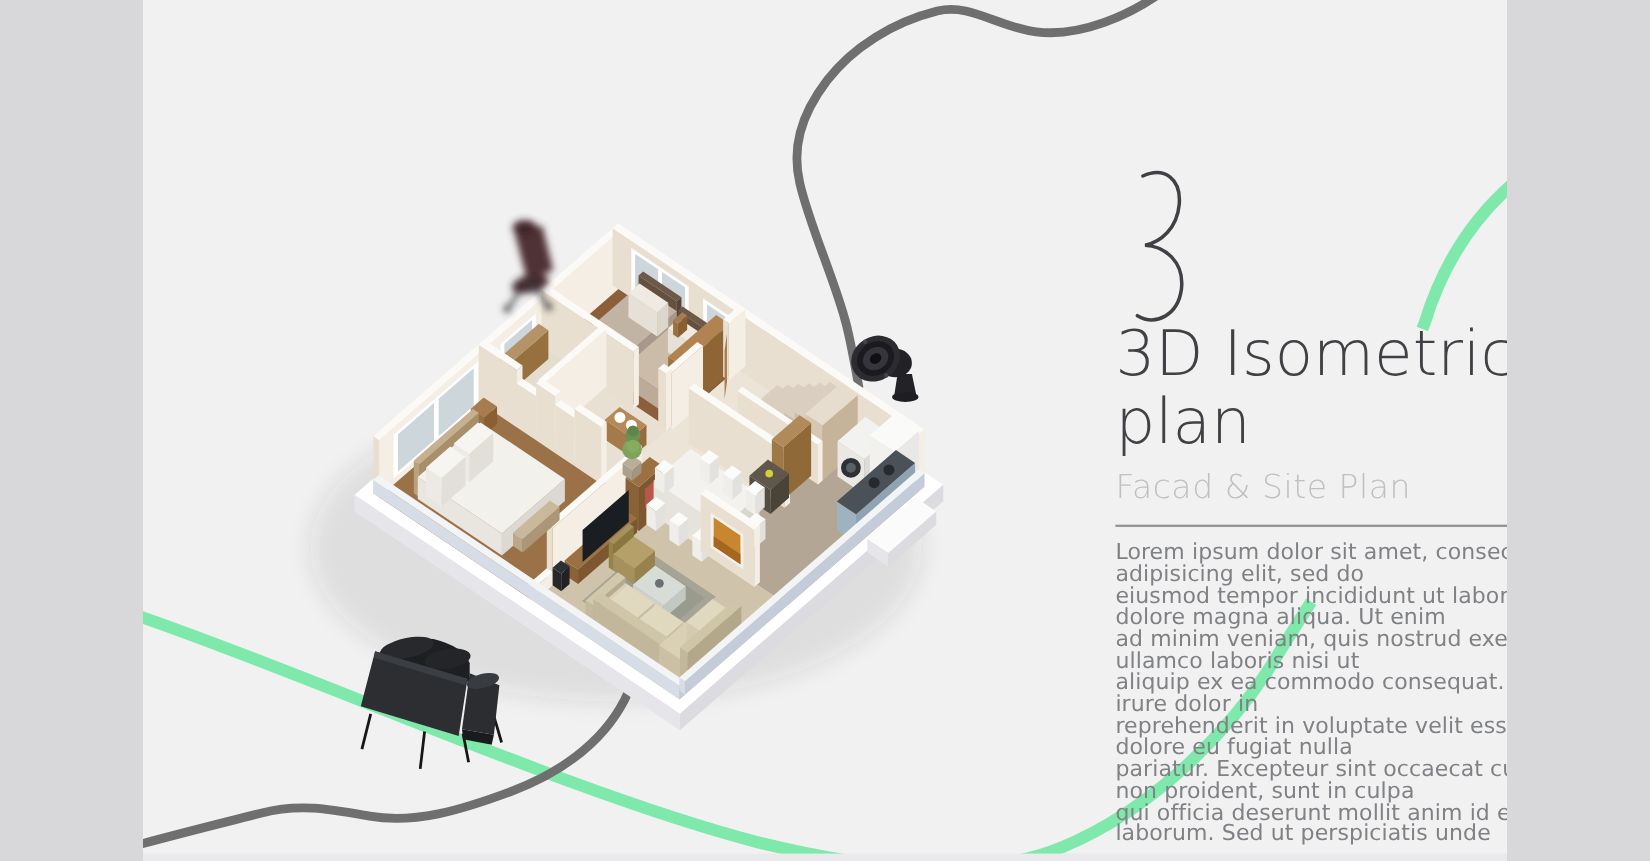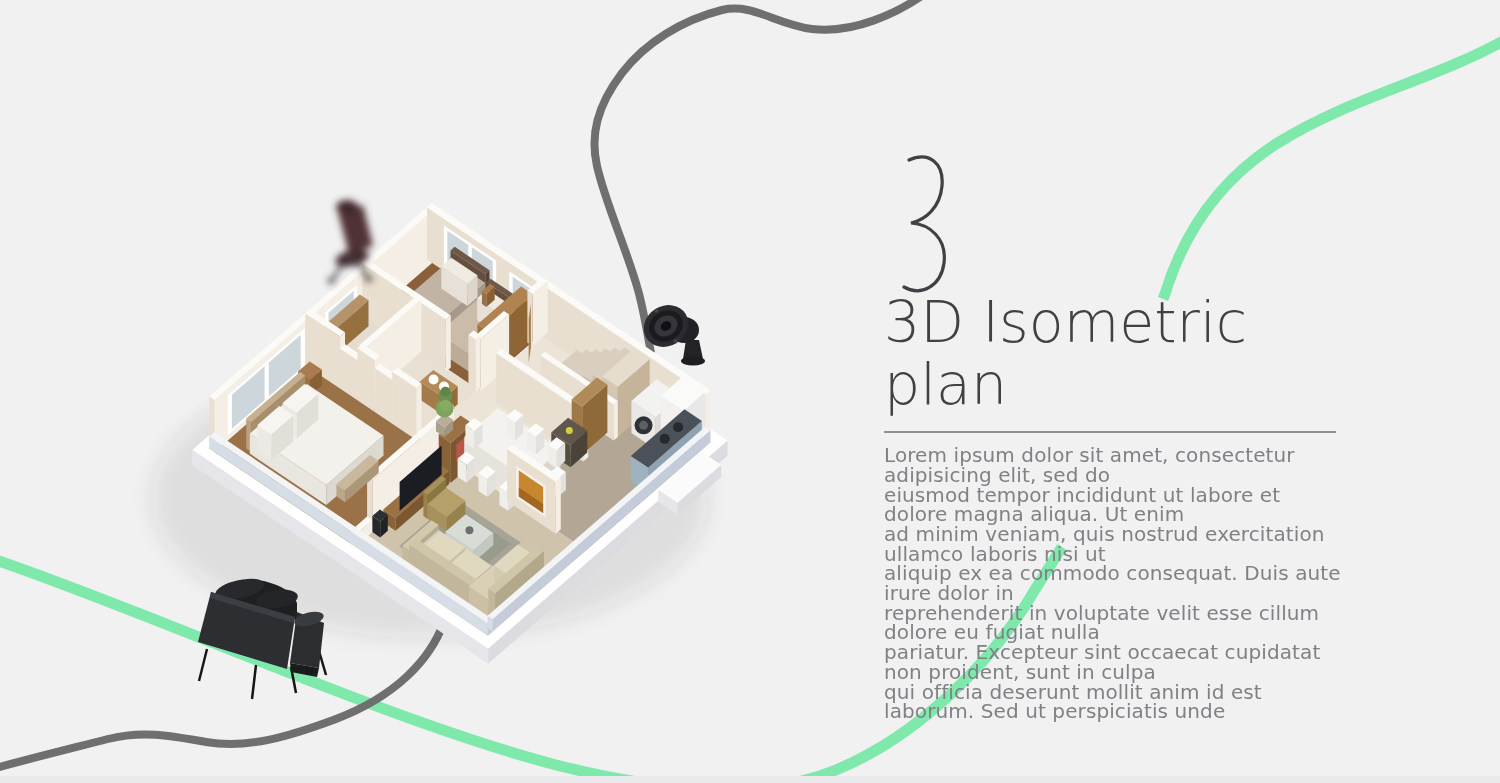--- a/index.html
+++ b/index.html
@@ -1,18 +1,18 @@
 <!DOCTYPE html>
 <html><head>
 <meta charset="utf-8">
 <style>
   html,body{margin:0;padding:0;background:#d8d8da;}
   .stage{
     position:relative;
-    width:1500px;height:783px;
+    width:1240px;height:783px;
     margin:0 auto;
     background:#f1f1f2;
     overflow:hidden;
     font-family:"DejaVu Sans","Liberation Sans",sans-serif;
   }
   .scene{position:absolute;left:0;top:0;width:1500px;height:783px;display:block;}
   .copy{position:absolute;left:884px;top:148px;width:470px;}
   .numeral{display:block;width:62px;height:150px;margin-left:12px;}
   .title{
     margin:0;margin-top:-6px;
@@ -368,20 +368,21 @@
     </g>
 
     <rect x="0" y="776" width="1500" height="7" fill="#eaeaec"></rect>
   </svg>
 
   <div class="copy">
     <svg class="numeral" viewBox="0 0 60 150" role="img" aria-label="3">
       <path d="M 12 12 C 32 3 47 15 45 38 C 43 60 28 72 14 75 C 32 76 50 90 47 115 C 44 138 24 149 7 139" fill="none" stroke="#3f4144" stroke-width="3.2" stroke-linecap="round"></path>
     </svg>
     <h1 class="title">3D Isometric plan</h1>
+    <p class="subtitle">Facad &amp; Site Plan</p>
     <div class="divider"></div>
     <p class="body-text">Lorem ipsum dolor sit amet, consectetur adipisicing elit, sed do
 eiusmod tempor incididunt ut labore et dolore magna aliqua. Ut enim
 ad minim veniam, quis nostrud exercitation ullamco laboris nisi ut
 aliquip ex ea commodo consequat. Duis aute irure dolor in
 reprehenderit in voluptate velit esse cillum dolore eu fugiat nulla
 pariatur. Excepteur sint occaecat cupidatat non proident, sunt in culpa
 qui officia deserunt mollit anim id est laborum. Sed ut perspiciatis unde</p>
   </div>
 </div>

